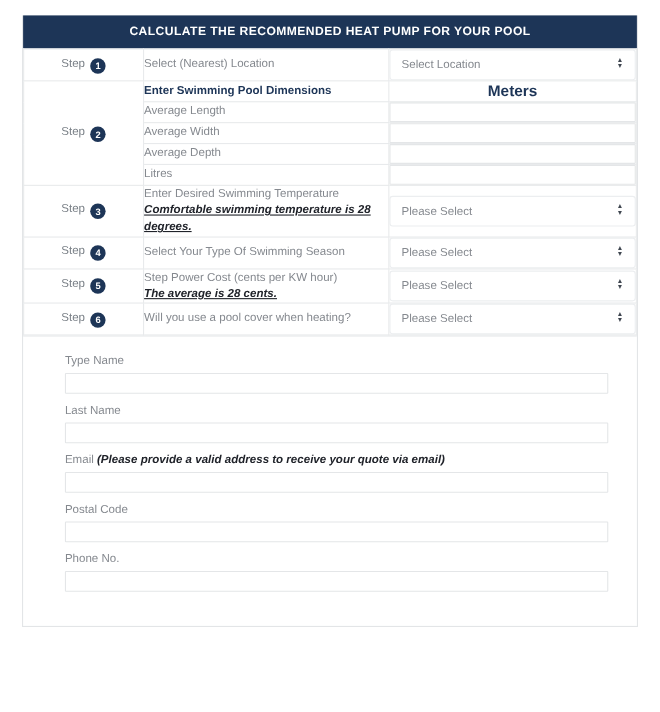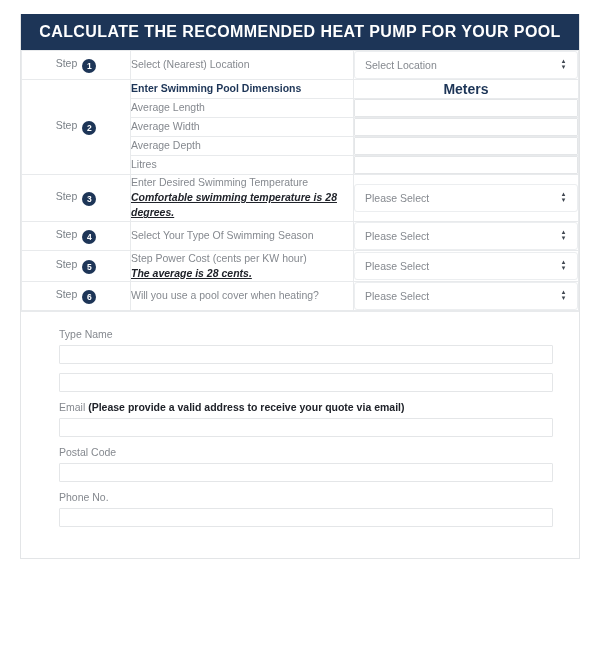--- a/index.html
+++ b/index.html
@@ -26,21 +26,21 @@
     top: 14px;
     width: 560px;
     box-sizing: border-box;
     border: 1px solid #e3e5e7;
     border-top: none;
     background: #ffffff;
   }
   .calc-header {
     background: #1d3557;
     color: #ffffff;
-    font-size: 16px;
+    font-size: 11px;
     font-weight: bold;
     letter-spacing: 0.4px;
     text-align: center;
     padding: 9px 6px 9px 6px;
     text-transform: uppercase;
   }
   table.steps {
     width: 100%;
     border-collapse: collapse;
     table-layout: fixed;
@@ -146,20 +146,21 @@
   .field-group { margin-bottom: 9px; }
   .field-label {
     font-size: 10.5px;
     color: #85898f;
     display: block;
     margin-bottom: 5px;
   }
   .field-label .emph {
     color: #20232a;
     font-weight: bold;
+    font-style: italic;
   }
   .field-input {
     display: block;
     width: 100%;
     box-sizing: border-box;
     height: 19px;
     border: 1px solid #e4e6e8;
     background: #ffffff;
     border-radius: 1px;
   }
@@ -325,20 +326,21 @@
     </table>
 
     <div class="contact">
 
       <div class="field-group">
         <label class="field-label">Type Name</label>
         <input class="field-input" type="text" value="" style="">
       </div>
 
       <div class="field-group">
+        <label class="field-label">Last Name</label>
         <input class="field-input" type="text" value="" style="">
       </div>
 
       <div class="field-group">
         <label class="field-label"><span>Email</span> <span class="emph">(Please provide a valid address to receive your quote via email)</span></label>
         <input class="field-input" type="text" value="" style="">
       </div>
 
       <div class="field-group">
         <label class="field-label">Postal Code</label>

